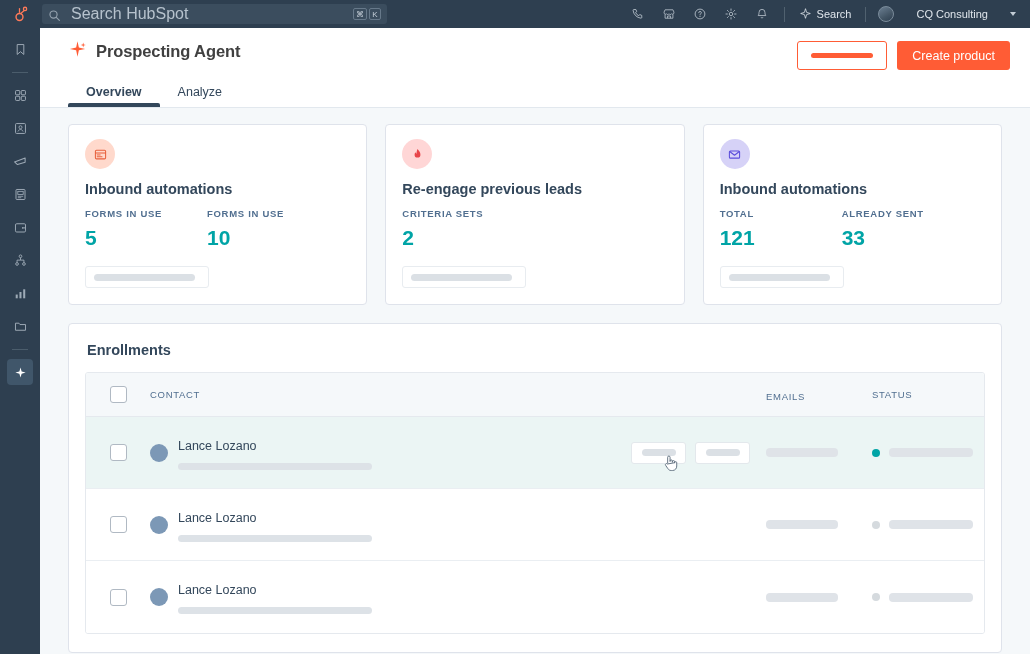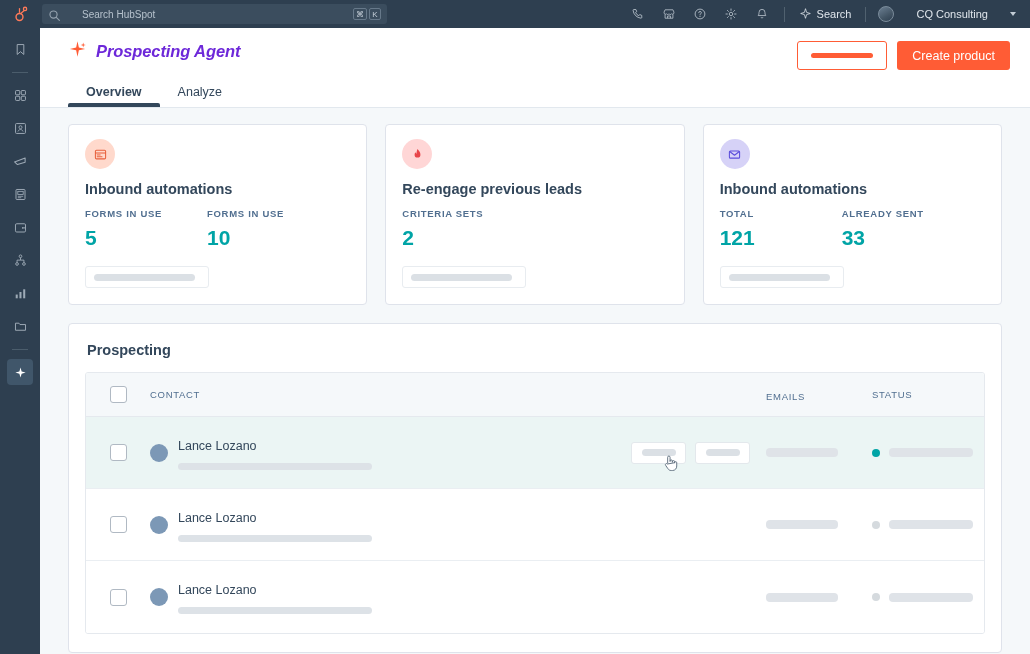--- a/index.html
+++ b/index.html
@@ -24,21 +24,21 @@
   .search-wrap {
     width: 345px; height: 20px;
     background: #3b4d5e;
     border-radius: 3px;
     display: flex; align-items: center;
     padding: 0 6px;
     margin-left: 6px;
   }
   .search-icon { width: 13px; height: 13px; flex: 0 0 13px; opacity: .72; }
   .search-ph {
-    font-size: 10px; color: #b6c2cd; margin-left: 21px; flex: 1;
+    font-size: 16px; color: #b6c2cd; margin-left: 10px; flex: 1;
     white-space: nowrap; overflow: hidden;
   }
   .kbd-group { display: flex; gap: 2px; }
   .kbd {
     border: 1px solid #67798a; border-radius: 2px;
     font-size: 8px; color: #c3cdd6;
     padding: 0 2px; line-height: 11px; height: 12px;
     display: flex; align-items: center; justify-content: center; min-width: 12px;
   }
   .top-right { margin-left: auto; display: flex; align-items: center; gap: 0; }
@@ -86,21 +86,21 @@
   
   .main { flex: 1; min-width: 0; display: flex; flex-direction: column; background: #f5f8fa; }
 
   .page-head {
     background: #fff; border-bottom: 1px solid #e2e8ee;
     padding: 12px 20px 0 28px;
     position: relative;
   }
   .head-row { display: flex; align-items: flex-start; }
   .title-line { display: flex; align-items: center; gap: 9px; }
-  .page-title { font-size: 16.5px; font-weight: bold; color: #6d28d9; letter-spacing: -.1px; font-style: italic; }
+  .page-title { font-size: 16.5px; font-weight: bold; color: #404040; letter-spacing: -.1px; }
   .head-actions { margin-left: auto; display: flex; align-items: center; gap: 10px; padding-top: 1px; }
   .btn-secondary {
     width: 90px; height: 29px;
     border: 1px solid #ff5c35; border-radius: 3px;
     background: #fff; display: flex; align-items: center; justify-content: center;
   }
   .btn-secondary .skel { width: 62px; height: 5px; border-radius: 3px; background: #ff5c35; }
   .btn-primary {
     height: 29px; padding: 0 15px;
     background: #ff5c35; border-radius: 3px;
@@ -440,21 +440,21 @@
               <div class="stat-value">33</div>
             </div>
           </div>
           <div class="card-skel-btn">
             <span class="bar"></span>
           </div>
         </div>
       </div>
 
       <div class="panel">
-        <div class="panel-title">Prospecting</div>
+        <div class="panel-title">Enrollments</div>
 
         <div class="table">
 
           <div class="trow thead">
             <div class="c-check">
               <div class="cbox"></div>
             </div>
             <div class="c-contact">
               <span class="th-label">CONTACT</span>
             </div>

